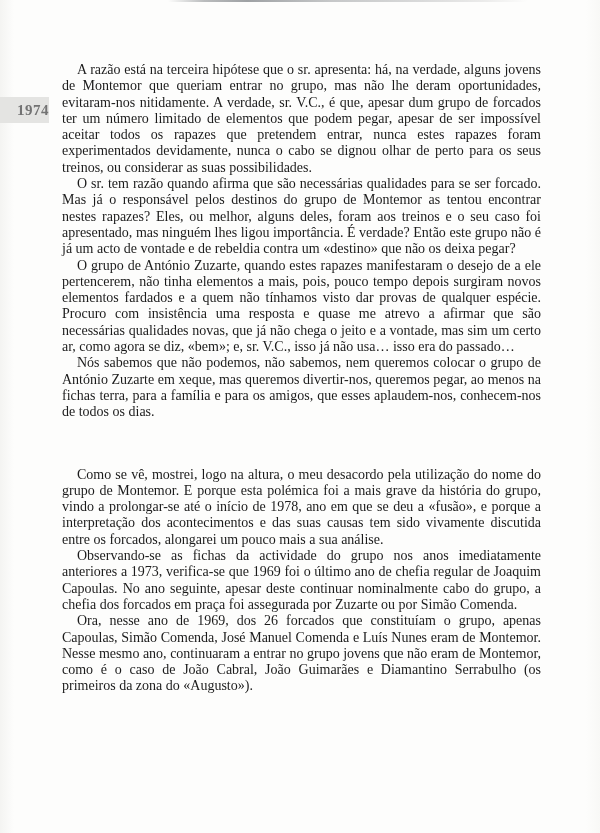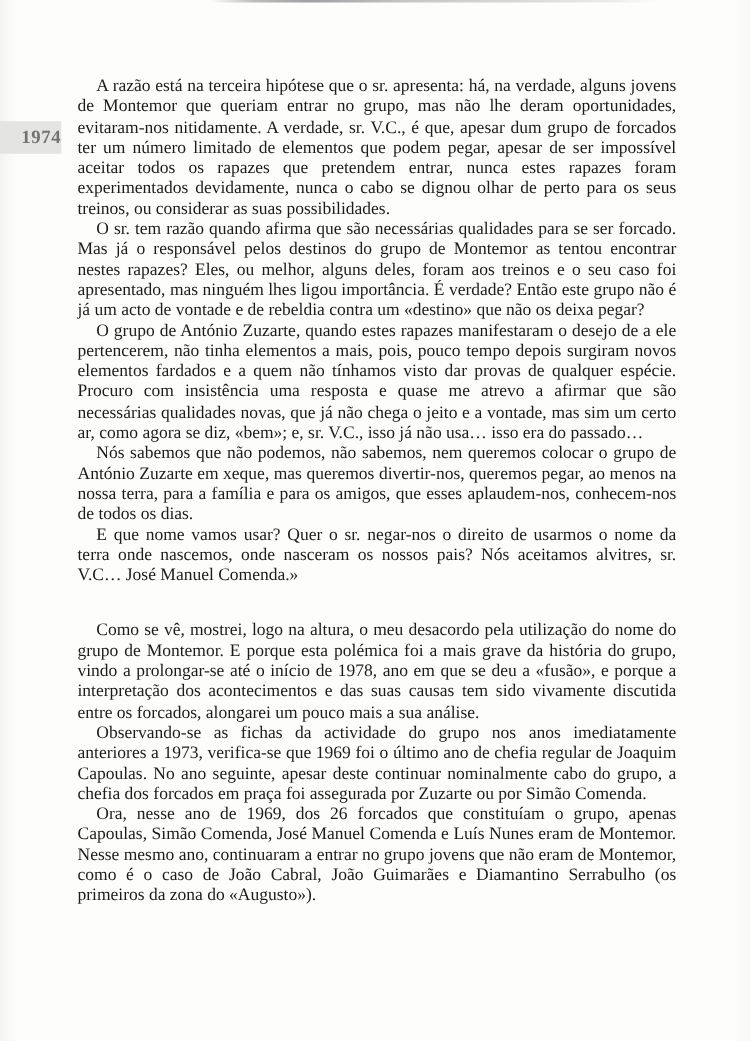--- a/index.html
+++ b/index.html
@@ -59,21 +59,21 @@
     font-size: 14px;
     line-height: 16.3px;
     text-align: justify;
   }
   .textblock p {
     margin: 0;
     padding: 0;
     text-indent: 15px;
   }
   section.commentary {
-    margin-top: 28px;
+    margin-top: 46px;
   }
   .page-number {
     position: absolute;
     top: 773px;
     left: 62px;
     width: 522px;
     text-align: center;
     color: #1b1b1b;
     font-size: 13px;
   }
@@ -85,22 +85,21 @@
 
   <div class="scan-mark"></div>
 
   <div class="year-tab">1974</div>
 
   <main class="textblock">
     <section class="quote">
         <p>A razão está na terceira hipótese que o sr. apresenta: há, na verdade, alguns jovens de Montemor que queriam entrar no grupo, mas não lhe deram oportunidades, evitaram-nos nitidamente. A verdade, sr. V.C., é que, apesar dum grupo de forcados ter um número limitado de elementos que podem pegar, apesar de ser impossível aceitar todos os rapazes que pretendem entrar, nunca estes rapazes foram experimentados devidamente, nunca o cabo se dignou olhar de perto para os seus treinos, ou considerar as suas possibilidades.</p>
         <p>O sr. tem razão quando afirma que são necessárias qualidades para se ser forcado. Mas já o responsável pelos destinos do grupo de Montemor as tentou encontrar nestes rapazes? Eles, ou melhor, alguns deles, foram aos treinos e o seu caso foi apresentado, mas ninguém lhes ligou importância. É verdade? Então este grupo não é já um acto de vontade e de rebeldia contra um «destino» que não os deixa pegar?</p>
         <p>O grupo de António Zuzarte, quando estes rapazes manifestaram o desejo de a ele pertencerem, não tinha elementos a mais, pois, pouco tempo depois surgiram novos elementos fardados e a quem não tínhamos visto dar provas de qualquer espécie. Procuro com insistência uma resposta e quase me atrevo a afirmar que são necessárias qualidades novas, que já não chega o jeito e a vontade, mas sim um certo ar, como agora se diz, «bem»; e, sr. V.C., isso já não usa… isso era do passado…</p>
-        <p>Nós sabemos que não podemos, não sabemos, nem queremos colocar o grupo de António Zuzarte em xeque, mas queremos divertir-nos, queremos pegar, ao menos na nossa terra, para a família e para os amigos, que esses aplaudem-nos, conhecem-nos de todos os dias.</p>
-        <p>E que nome vamos usar? Quer o sr. negar-nos o direito de usarmos o nome da terra onde nascemos, onde nasceram os nossos pais? Nós aceitamos alvitres, sr. V.C… José Manuel Comenda.»</p>
+        <p>Nós sabemos que não podemos, não sabemos, nem queremos colocar o grupo de António Zuzarte em xeque, mas queremos divertir-nos, queremos pegar, ao menos na fichas terra, para a família e para os amigos, que esses aplaudem-nos, conhecem-nos de todos os dias.</p>
       </section>
     <section class="commentary">
         <p>Como se vê, mostrei, logo na altura, o meu desacordo pela utilização do nome do grupo de Montemor. E porque esta polémica foi a mais grave da história do grupo, vindo a prolongar-se até o início de 1978, ano em que se deu a «fusão», e porque a interpretação dos acontecimentos e das suas causas tem sido vivamente discutida entre os forcados, alongarei um pouco mais a sua análise.</p>
         <p>Observando-se as fichas da actividade do grupo nos anos imediatamente anteriores a 1973, verifica-se que 1969 foi o último ano de chefia regular de Joaquim Capoulas. No ano seguinte, apesar deste continuar nominalmente cabo do grupo, a chefia dos forcados em praça foi assegurada por Zuzarte ou por Simão Comenda.</p>
         <p>Ora, nesse ano de 1969, dos 26 forcados que constituíam o grupo, apenas Capoulas, Simão Comenda, José Manuel Comenda e Luís Nunes eram de Montemor. Nesse mesmo ano, continuaram a entrar no grupo jovens que não eram de Montemor, como é o caso de João Cabral, João Guimarães e Diamantino Serrabulho (os primeiros da zona do «Augusto»).</p>
       </section>
   </main>
 
 
 </div>

